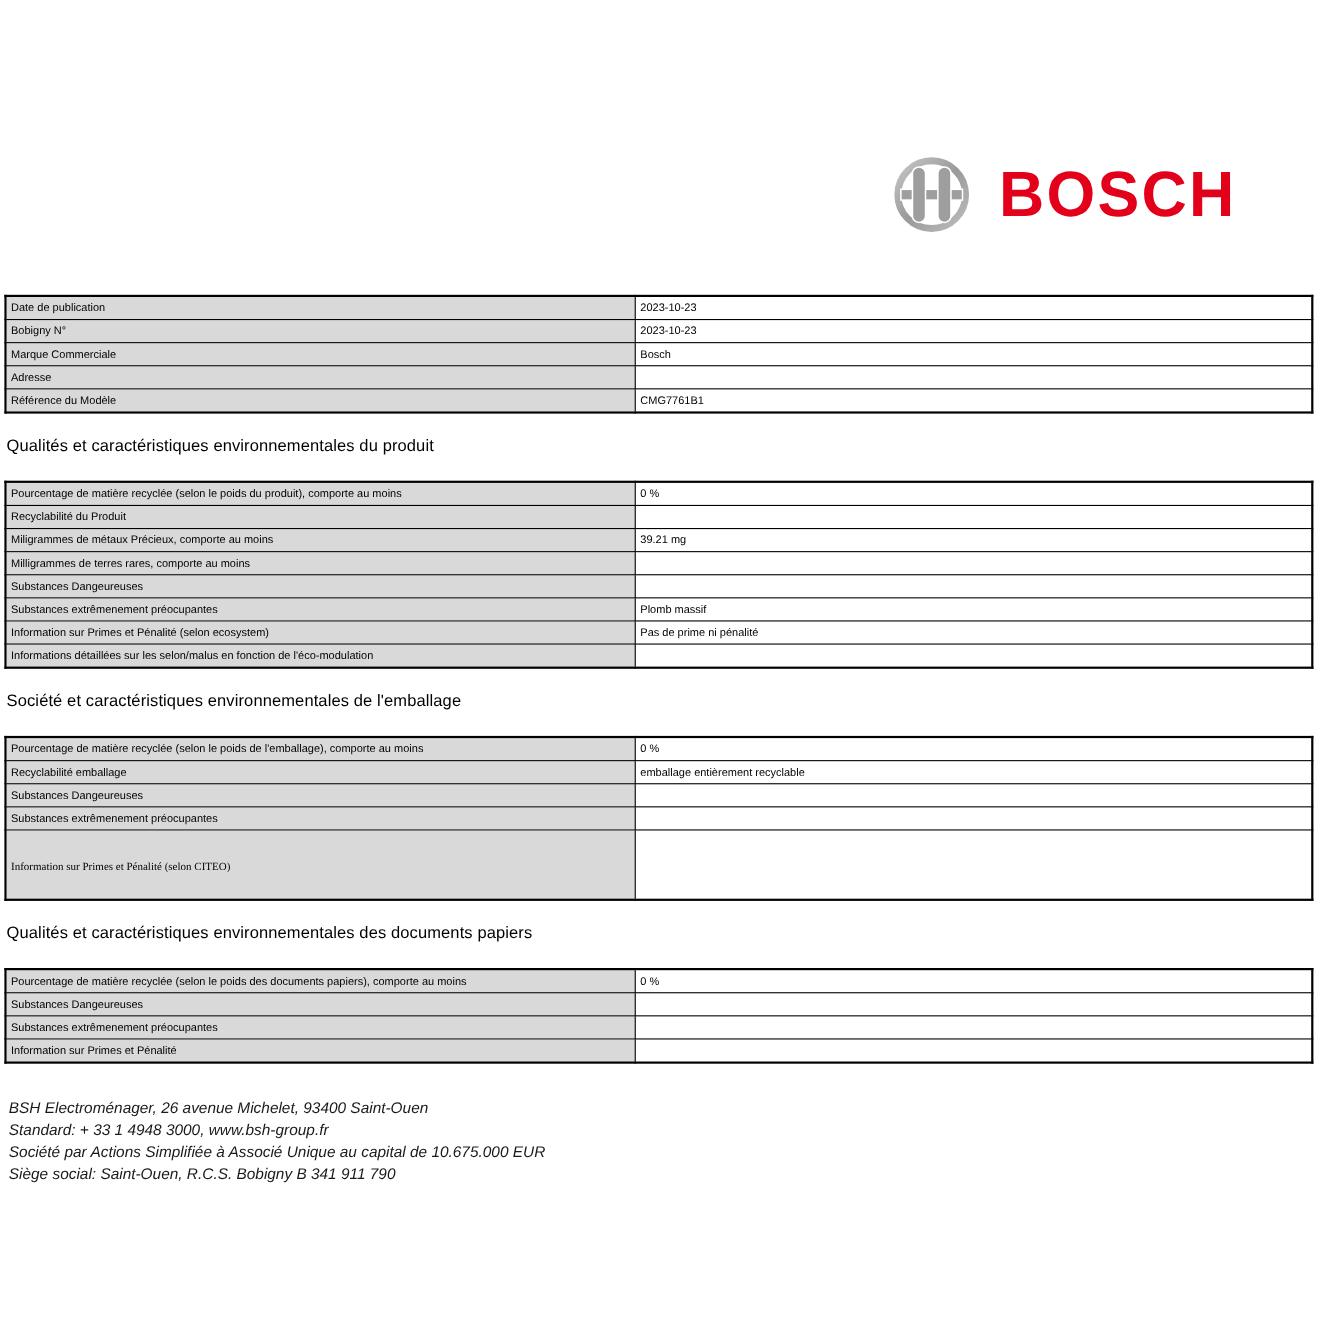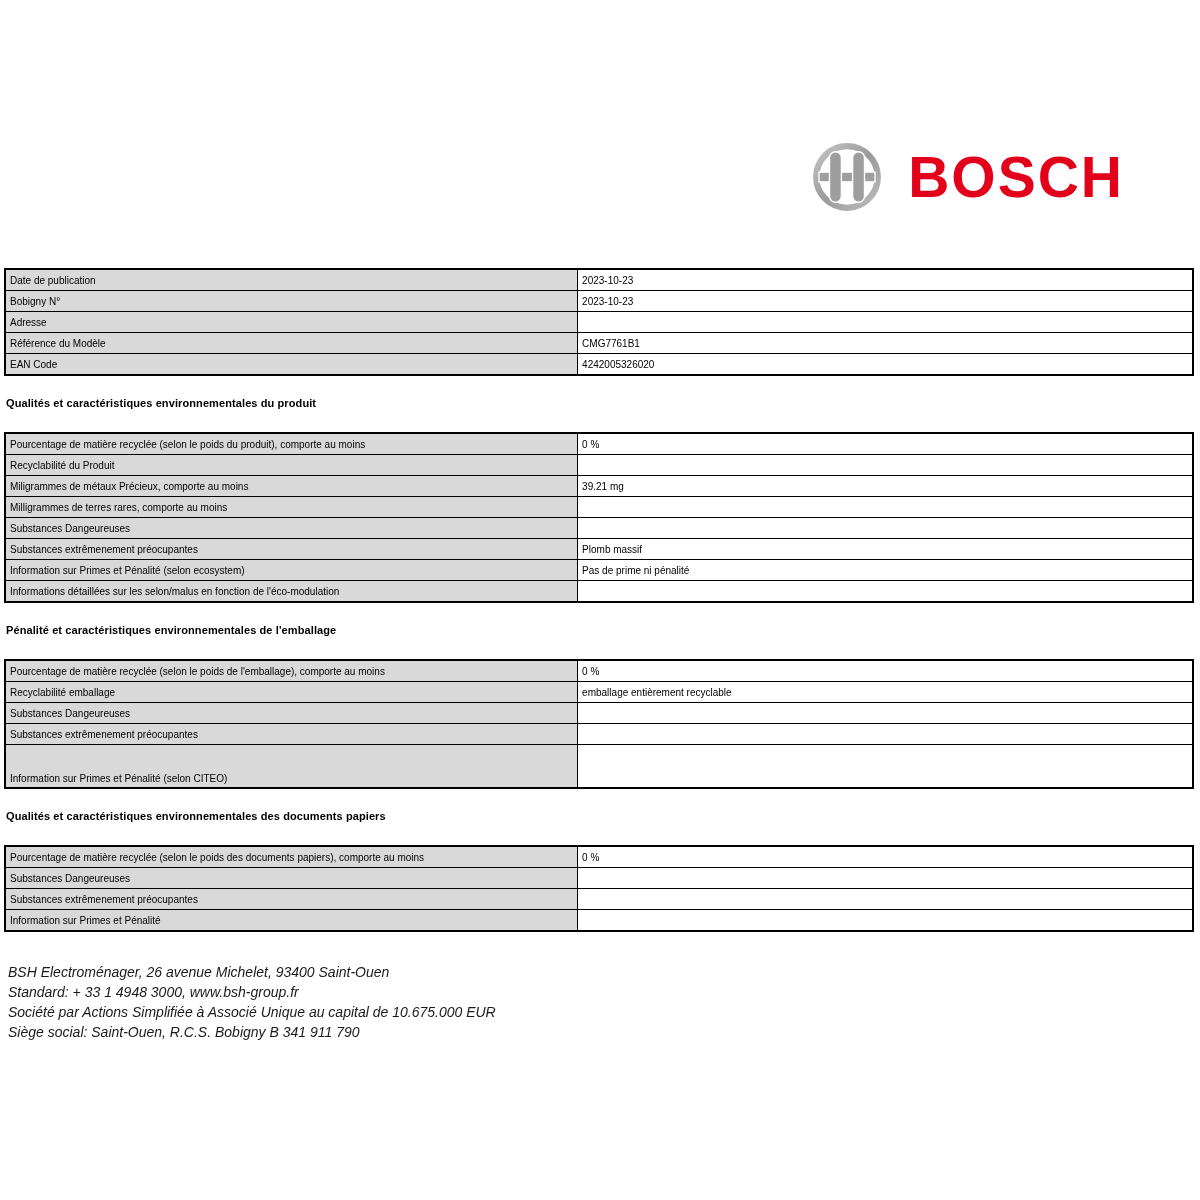--- a/index.html
+++ b/index.html
@@ -17,23 +17,23 @@
   .content { position:absolute; top:268px; left:4px; right:6px; }
 
   table { border-collapse:collapse; width:100%; table-layout:fixed;
           border:2px solid #000; }
   col.c-label { width:48.2%; }
   td { border:1px solid #000; height:20px; font-size:10px; line-height:15px;
        padding:0 3px 0 4px; overflow:hidden; white-space:nowrap;
        vertical-align:middle; }
   td.label { background:#d9d9d9; }
   td.value { background:#ffffff;margin-left:16px; }
-  tr.tall td { height:41px; vertical-align:bottom; padding-bottom:1px; }
+  tr.tall td { height:41px; vertical-align:bottom; padding-bottom:21px;font-family:Liberation Serif, serif; }
 
-  h2.section-heading { font-size:11px; font-weight:bold; margin:21px 0 23px 2px;
+  h2.section-heading { font-size:15px; font-weight:normal; margin:21px 0 23px 2px;
                        letter-spacing:0.1px; }
 
   .footer { margin-top:30px; margin-left:4px; font-style:italic;
             font-size:14px; line-height:20px; color:#1a1a1a; }
 </style>
 </head>
 <body>
 
 <div class="logo-row">
   <svg class="logo-symbol" viewBox="0 0 100 100">
@@ -64,30 +64,30 @@
     <tbody>
         <tr>
           <td class="label">Date de publication</td>
           <td class="value">2023-10-23</td>
         </tr>
         <tr>
           <td class="label">Bobigny N°</td>
           <td class="value">2023-10-23</td>
         </tr>
         <tr>
+          <td class="label">Marque Commerciale</td>
+          <td class="value">Bosch</td>
+        </tr>
+        <tr>
           <td class="label">Adresse</td>
           <td class="value"></td>
         </tr>
         <tr>
           <td class="label">Référence du Modèle</td>
           <td class="value">CMG7761B1</td>
-        </tr>
-        <tr>
-          <td class="label">EAN Code</td>
-          <td class="value">4242005326020</td>
         </tr>
       </tbody>
   </table>
 
   <h2 class="section-heading">Qualités et caractéristiques environnementales du produit</h2>
   <table>
     <colgroup>
         <col class="c-label">
         <col>
       </colgroup>
@@ -120,21 +120,21 @@
           <td class="label">Information sur Primes et Pénalité (selon ecosystem)</td>
           <td class="value">Pas de prime ni pénalité</td>
         </tr>
         <tr>
           <td class="label">Informations détaillées sur les selon/malus en fonction de l'éco-modulation</td>
           <td class="value"></td>
         </tr>
       </tbody>
   </table>
 
-  <h2 class="section-heading">Pénalité et caractéristiques environnementales de l'emballage</h2>
+  <h2 class="section-heading">Société et caractéristiques environnementales de l'emballage</h2>
   <table>
     <colgroup>
         <col class="c-label">
         <col>
       </colgroup>
     <tbody>
         <tr>
           <td class="label">Pourcentage de matière recyclée (selon le poids de l'emballage), comporte au moins</td>
           <td class="value">0 %</td>
         </tr>

